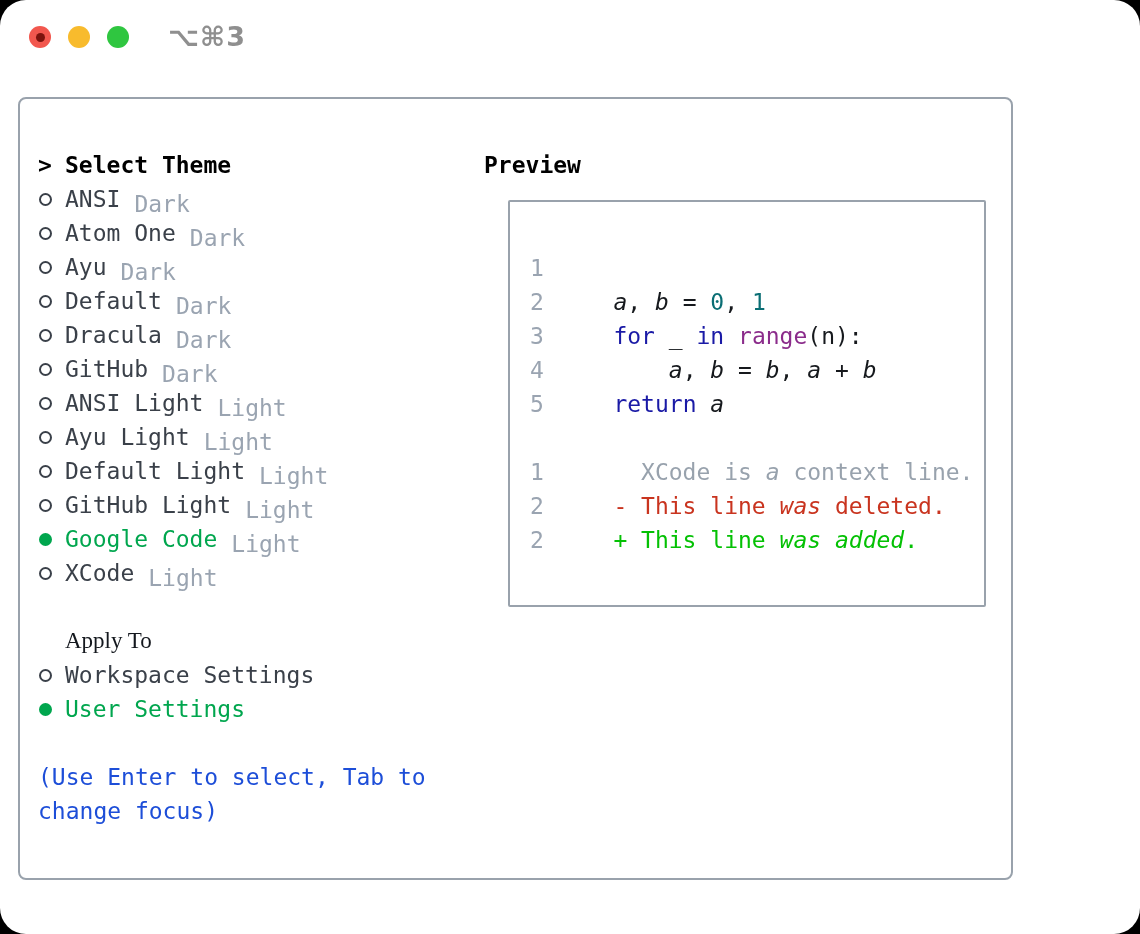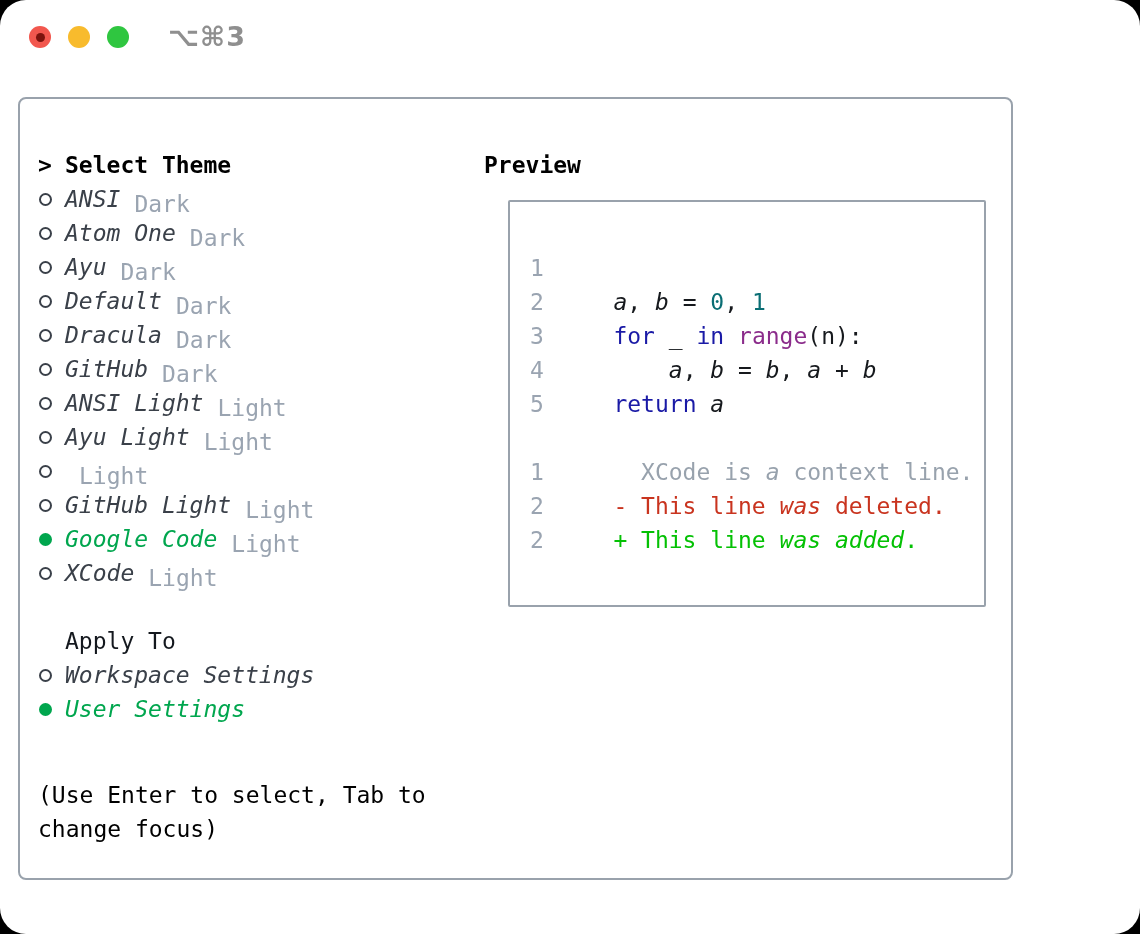--- a/index.html
+++ b/index.html
@@ -30,27 +30,27 @@
     font-size:23px;line-height:34px;color:#3a4049;
   }
 
   
   .left-col{position:absolute;left:18px;top:49px;width:448px;}
   .row{display:flex;height:34px;align-items:center;}
   .marker{width:27px;flex:none;display:flex;align-items:center;}
   .arrow{font-weight:bold;color:#000;}
   .circle{width:13px;height:13px;border-radius:50%;border:2px solid #3a4049;box-sizing:border-box;margin-left:1px;}
   .circle.sel{background:var(--accent);border-color:var(--accent);}
-  .name{white-space:pre;color:#3a4049;font-style:italic;}
+  .name{white-space:pre;color:#3a4049;}
   .name.sel{color:var(--accent);}
   .variant{color:#9aa4b1;margin-left:14px;white-space:pre;margin-top:9px;}
   .hdr{font-weight:bold;color:#000;white-space:pre;}
   .hdr2{color:#14181e;white-space:pre;}
-  .apply-hdr{margin-top:34px;}
-  .help{margin-top:52px;color:#000000;}
+  .apply-hdr{margin-top:34px;font-family:Liberation Serif, serif;}
+  .help{margin-top:34px;color:#1d4ed8;}
 
   
   .preview-label{position:absolute;left:464px;top:49px;height:34px;line-height:34px;font-weight:bold;color:#000;}
   .preview-box{
     position:absolute;left:488px;top:101px;width:478px;height:407px;
     border:2px solid #99a2ac;border-radius:2px;box-sizing:border-box;
     padding:49px 0 0 20px;overflow:hidden;background:#fff;
   }
   .cl{display:flex;height:34px;line-height:34px;white-space:pre;}
   .ln{color:#9aa4b1;width:28px;flex:none;}
@@ -143,20 +143,21 @@
             <span class="marker">
               <span class="circle"></span>
             </span>
             <span class="name">Ayu Light</span>
             <span class="variant">Light</span>
           </div>
           <div class="row">
             <span class="marker">
               <span class="circle"></span>
             </span>
+            <span class="name">Default Light</span>
             <span class="variant">Light</span>
           </div>
           <div class="row">
             <span class="marker">
               <span class="circle"></span>
             </span>
             <span class="name">GitHub Light</span>
             <span class="variant">Light</span>
           </div>
           <div class="row">

